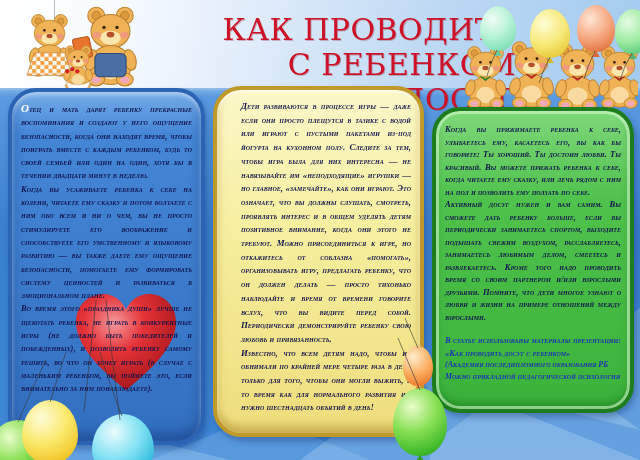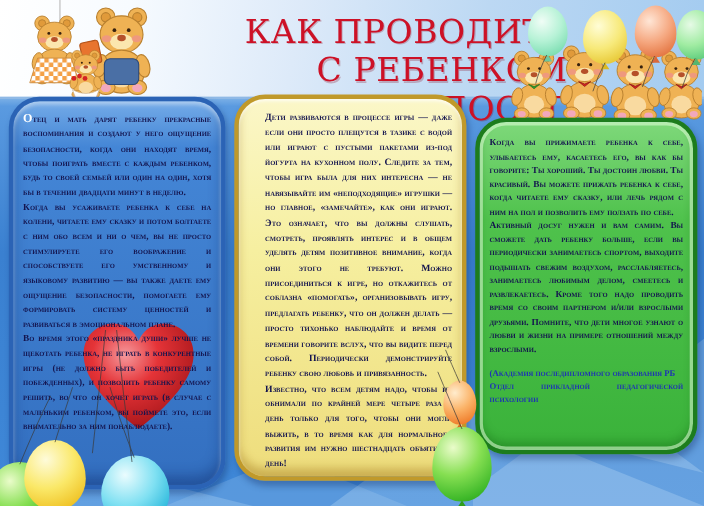--- a/index.html
+++ b/index.html
@@ -45,21 +45,21 @@
     left:432px; top:107px; width:202px; height:306px;
     background:linear-gradient(180deg,#7ed87a 0%, #4fc24c 30%, #3ab23a 100%);
     border:4px solid #1d7c1d;
     box-shadow: inset 0 0 0 3px rgba(228,255,218,.55), inset 0 -7px 9px rgba(8,85,8,.35), 2px 4px 6px rgba(15,40,95,.35);
   }
   .panel-text {
     position:relative; z-index:2; padding:10px 9px 8px 9px;
     font-variant:small-caps; font-weight:bold; color:#14144e;
     text-align:justify;
   }
-  .panel-text p { margin:0; }
+  .panel-text p { margin:0;font-style:italic; }
   .panel-left  .panel-text { font-size:8.5px; line-height:13.3px; }
   .panel-middle .panel-text { font-size:8.8px; line-height:13.7px; }
   .panel-right .panel-text { font-size:8.5px; line-height:12.5px; padding-top:12px; }
   .panel-left .panel-text p:first-child::first-letter { color:#ffffff; font-size:11px; }
   .citation { color:#1e34b4; margin-top:11px; }
   .citation p { margin:0; }
   .cit-small { font-size:7.9px; line-height:11.6px; }
   
   .heart-wrap { position:absolute; left:58px; top:196px; width:112px; height:110px; z-index:1; }
   
@@ -207,22 +207,23 @@
       <p>Дети развиваются в процессе игры — даже если они просто плещутся в тазике с водой или играют с пустыми пакетами из-под йогурта на кухонном полу. Следите за тем, чтобы игра была для них интересна — не навязывайте им «неподходящие» игрушки — но главное, «замечайте», как они играют. Это означает, что вы должны слушать, смотреть, проявлять интерес и в общем уделять детям позитивное внимание, когда они этого не требуют. Можно присоединиться к игре, но откажитесь от соблазна «помогать», организовывать игру, предлагать ребенку, что он должен делать — просто тихонько наблюдайте и время от времени говорите вслух, что вы видите перед собой. Периодически демонстрируйте ребенку свою любовь и привязанность.</p>
       <p>Известно, что всем детям надо, чтобы их обнимали по крайней мере четыре раза в день только для того, чтобы они могли выжить, в то время как для нормального развития им нужно шестнадцать объятий в день!</p>
     </div>
   </div>
 
   <div class="panel panel-right">
     <div class="panel-text">
       <p>Когда вы прижимаете ребенка к себе, улыбаетесь ему, касаетесь его, вы как бы говорите: Ты хороший. Ты достоин любви. Ты красивый. Вы можете прижать ребенка к себе, когда читаете ему сказку, или лечь рядом с ним на пол и позволить ему ползать по себе.</p>
       <p>Активный досуг нужен и вам самим. Вы сможете дать ребенку больше, если вы периодически занимаетесь спортом, выходите подышать свежим воздухом, расслабляетесь, занимаетесь любимым делом, смеетесь и развлекаетесь. Кроме того надо проводить время со своим партнером и/или взрослыми друзьями. Помните, что дети многое узнают о любви и жизни на примере отношений между взрослыми.</p>
       <div class="citation">
+        <p>В статье использованы материалы презентации: «Как проводить досуг с ребенком»</p>
         <p class="cit-small">(Академия последипломного образования РБ</p>
-        <p class="cit-small">Отдел прикладной педагогической психологии</p>
+        <p class="cit-small">Можно прикладной педагогической психологии</p>
       </div>
     </div>
   </div>
 
   <div class="balloon bl-green  front" style="left:-12px; top:420px; width:60px; height:62px;"></div>
   <div class="balloon bl-yellow front" style="left:22px;  top:400px; width:56px; height:64px;"></div>
   <div class="balloon bl-cyan   front" style="left:92px;  top:414px; width:62px; height:64px;"></div>
   <div class="balloon bl-orange front" style="left:403px; top:346px; width:30px; height:40px;"></div>
   <div class="balloon bl-green  front" style="left:393px; top:388px; width:54px; height:68px;"></div>
 

